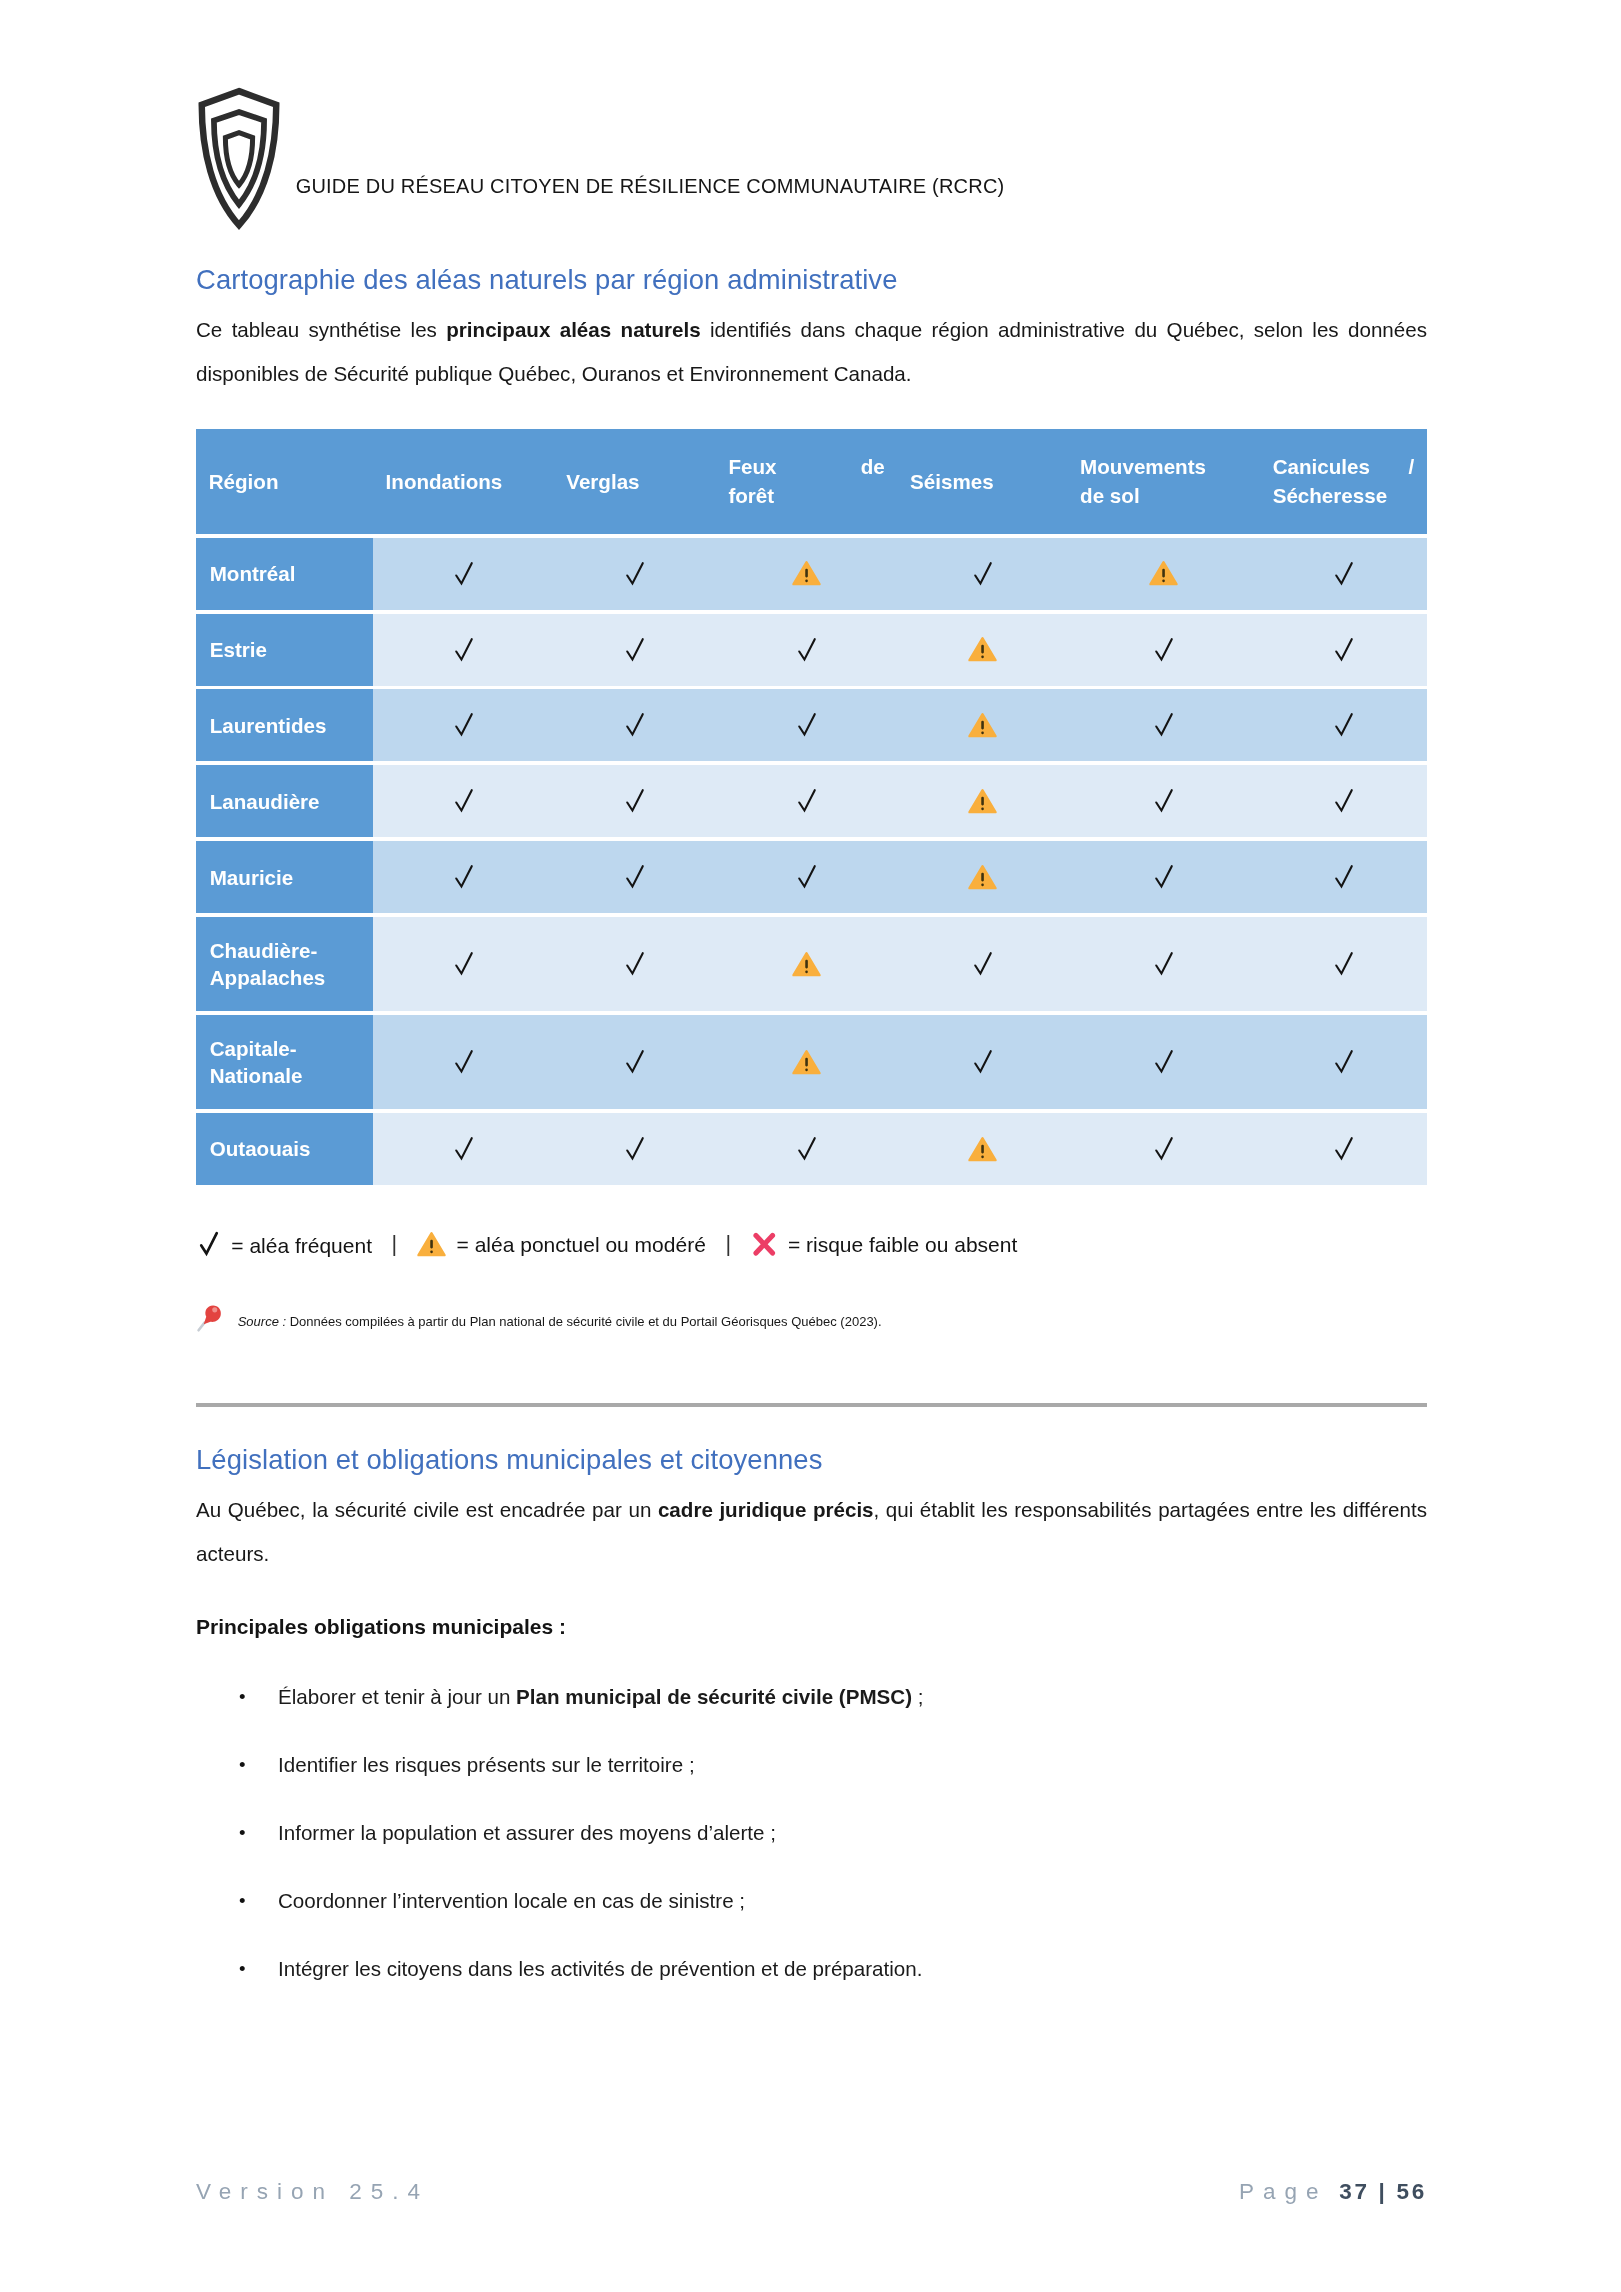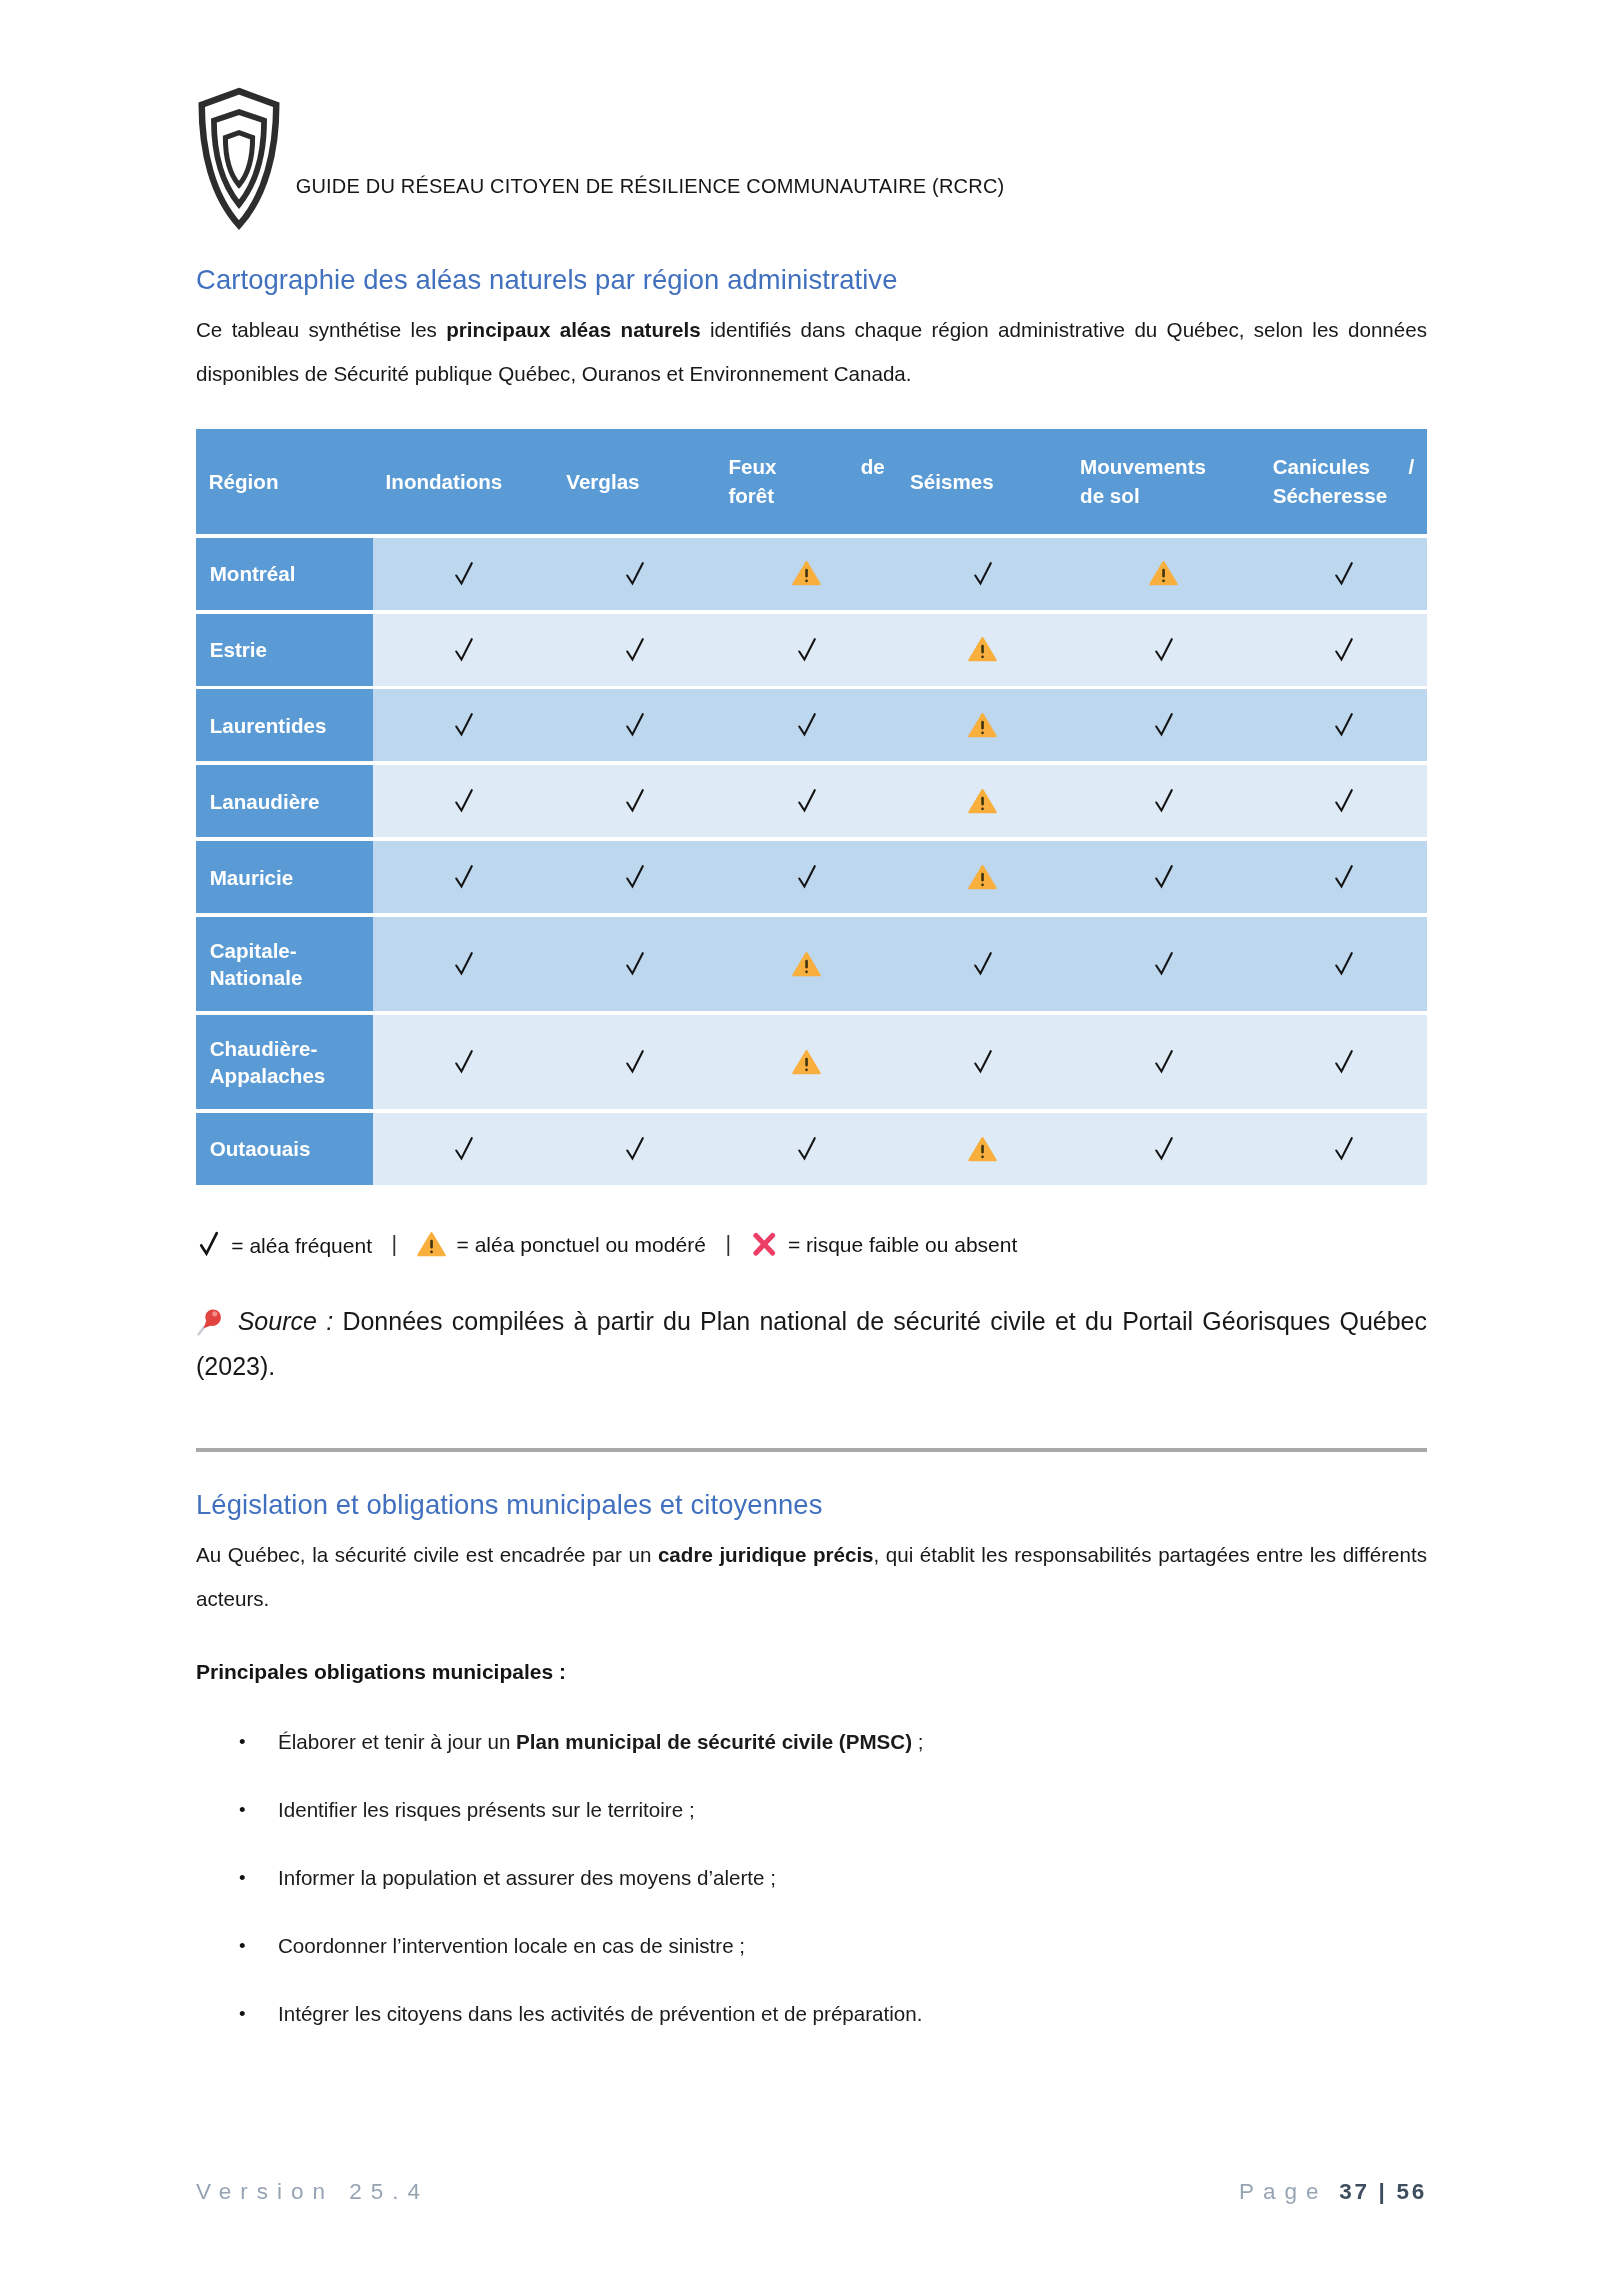--- a/index.html
+++ b/index.html
@@ -56,21 +56,21 @@
   .ic-check path{stroke:#141414;}
   .ic-check.lg path{stroke-width:2.7;}
   .ic-warn .tri{fill:var(--warn-orange);stroke:var(--warn-orange);}
   .ic-warn .ex{fill:#3F320F;}
   .ic-cross path{stroke:var(--cross-pink);}
   
   .legend{margin-top:45px;display:flex;align-items:center;gap:12.7px;font-size:21px;color:#141414;}
   .legend-item{display:inline-flex;align-items:flex-end;gap:10.8px;}
   .legend-sep{color:#333;margin:0 6.9px;font-size:21.6px;}
   
-  .source{margin-top:41px;font-size:25px;line-height:45px;text-align:justify;color:#181818;}
+  .source{margin-top:41px;font-size:13px;line-height:45px;text-align:justify;color:#181818;}
   .pin-icon{display:inline-block;vertical-align:-6.9px;margin-right:12.7px;}
   .pin-head{fill:var(--pin-red);}
   
   .divider{margin-top:59px;height:3.9px;background:var(--divider-gray);border:none;width:100%;}
   
   .subhead{margin-top:39px;font-size:21px;font-weight:bold;color:#141414;}
   .bullets{list-style:none;margin-top:43px;}
   .bullets li{display:flex;align-items:flex-start;margin-bottom:39px;font-size:20.6px;line-height:29px;}
   .bullets .blt{flex:0 0 39px;margin-left:43px;font-size:18.6px;line-height:29px;color:#111;}
   .bullets .btext{flex:1;}
@@ -295,57 +295,57 @@
             <svg class="ic ic-check" viewBox="0 0 24 28" width="24.5" height="28" aria-hidden="true">
     <path d="M5 15.5 L10.2 23.5 L20.5 3.2" fill="none" stroke-width="2.1" stroke-linecap="round"></path>
   </svg>
           </div>
           <div class="dcell c6">
             <svg class="ic ic-check" viewBox="0 0 24 28" width="24.5" height="28" aria-hidden="true">
     <path d="M5 15.5 L10.2 23.5 L20.5 3.2" fill="none" stroke-width="2.1" stroke-linecap="round"></path>
   </svg>
           </div>
         </div>
+        <div class="ht-row light">
+          <div class="rcell c0">Chaudière-Appalaches</div>
+          <div class="dcell c1">
+            <svg class="ic ic-check" viewBox="0 0 24 28" width="24.5" height="28" aria-hidden="true">
+    <path d="M5 15.5 L10.2 23.5 L20.5 3.2" fill="none" stroke-width="2.1" stroke-linecap="round"></path>
+  </svg>
+          </div>
+          <div class="dcell c2">
+            <svg class="ic ic-check" viewBox="0 0 24 28" width="24.5" height="28" aria-hidden="true">
+    <path d="M5 15.5 L10.2 23.5 L20.5 3.2" fill="none" stroke-width="2.1" stroke-linecap="round"></path>
+  </svg>
+          </div>
+          <div class="dcell c3">
+            <svg class="ic ic-warn" viewBox="0 0 28 25" width="29" height="26.5" aria-hidden="true">
+    <path class="tri" d="M14 2 L26.5 23 H1.5 Z" stroke-width="2.4" stroke-linejoin="round"></path>
+    <rect class="ex" x="12.8" y="8.2" width="2.5" height="8.4" rx="1.1"></rect>
+    <rect class="ex" x="12.8" y="18.6" width="2.5" height="2.6" rx="1.1"></rect>
+  </svg>
+          </div>
+          <div class="dcell c4">
+            <svg class="ic ic-check" viewBox="0 0 24 28" width="24.5" height="28" aria-hidden="true">
+    <path d="M5 15.5 L10.2 23.5 L20.5 3.2" fill="none" stroke-width="2.1" stroke-linecap="round"></path>
+  </svg>
+          </div>
+          <div class="dcell c5">
+            <svg class="ic ic-check" viewBox="0 0 24 28" width="24.5" height="28" aria-hidden="true">
+    <path d="M5 15.5 L10.2 23.5 L20.5 3.2" fill="none" stroke-width="2.1" stroke-linecap="round"></path>
+  </svg>
+          </div>
+          <div class="dcell c6">
+            <svg class="ic ic-check" viewBox="0 0 24 28" width="24.5" height="28" aria-hidden="true">
+    <path d="M5 15.5 L10.2 23.5 L20.5 3.2" fill="none" stroke-width="2.1" stroke-linecap="round"></path>
+  </svg>
+          </div>
+        </div>
         <div class="ht-row dark">
           <div class="rcell c0">Capitale-Nationale</div>
-          <div class="dcell c1">
-            <svg class="ic ic-check" viewBox="0 0 24 28" width="24.5" height="28" aria-hidden="true">
-    <path d="M5 15.5 L10.2 23.5 L20.5 3.2" fill="none" stroke-width="2.1" stroke-linecap="round"></path>
-  </svg>
-          </div>
-          <div class="dcell c2">
-            <svg class="ic ic-check" viewBox="0 0 24 28" width="24.5" height="28" aria-hidden="true">
-    <path d="M5 15.5 L10.2 23.5 L20.5 3.2" fill="none" stroke-width="2.1" stroke-linecap="round"></path>
-  </svg>
-          </div>
-          <div class="dcell c3">
-            <svg class="ic ic-warn" viewBox="0 0 28 25" width="29" height="26.5" aria-hidden="true">
-    <path class="tri" d="M14 2 L26.5 23 H1.5 Z" stroke-width="2.4" stroke-linejoin="round"></path>
-    <rect class="ex" x="12.8" y="8.2" width="2.5" height="8.4" rx="1.1"></rect>
-    <rect class="ex" x="12.8" y="18.6" width="2.5" height="2.6" rx="1.1"></rect>
-  </svg>
-          </div>
-          <div class="dcell c4">
-            <svg class="ic ic-check" viewBox="0 0 24 28" width="24.5" height="28" aria-hidden="true">
-    <path d="M5 15.5 L10.2 23.5 L20.5 3.2" fill="none" stroke-width="2.1" stroke-linecap="round"></path>
-  </svg>
-          </div>
-          <div class="dcell c5">
-            <svg class="ic ic-check" viewBox="0 0 24 28" width="24.5" height="28" aria-hidden="true">
-    <path d="M5 15.5 L10.2 23.5 L20.5 3.2" fill="none" stroke-width="2.1" stroke-linecap="round"></path>
-  </svg>
-          </div>
-          <div class="dcell c6">
-            <svg class="ic ic-check" viewBox="0 0 24 28" width="24.5" height="28" aria-hidden="true">
-    <path d="M5 15.5 L10.2 23.5 L20.5 3.2" fill="none" stroke-width="2.1" stroke-linecap="round"></path>
-  </svg>
-          </div>
-        </div>
-        <div class="ht-row light">
-          <div class="rcell c0">Chaudière-Appalaches</div>
           <div class="dcell c1">
             <svg class="ic ic-check" viewBox="0 0 24 28" width="24.5" height="28" aria-hidden="true">
     <path d="M5 15.5 L10.2 23.5 L20.5 3.2" fill="none" stroke-width="2.1" stroke-linecap="round"></path>
   </svg>
           </div>
           <div class="dcell c2">
             <svg class="ic ic-check" viewBox="0 0 24 28" width="24.5" height="28" aria-hidden="true">
     <path d="M5 15.5 L10.2 23.5 L20.5 3.2" fill="none" stroke-width="2.1" stroke-linecap="round"></path>
   </svg>
           </div>

